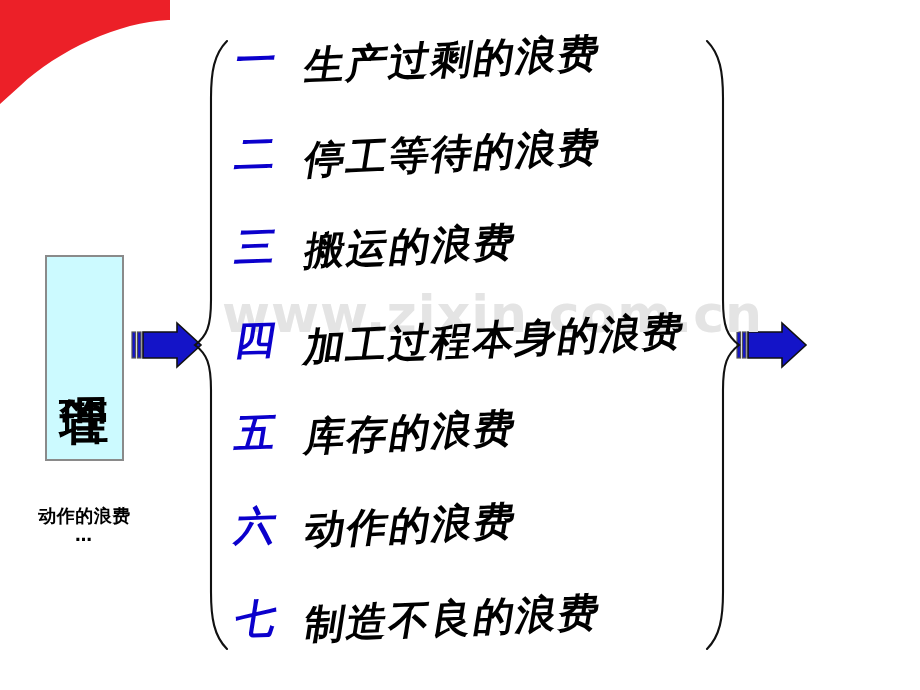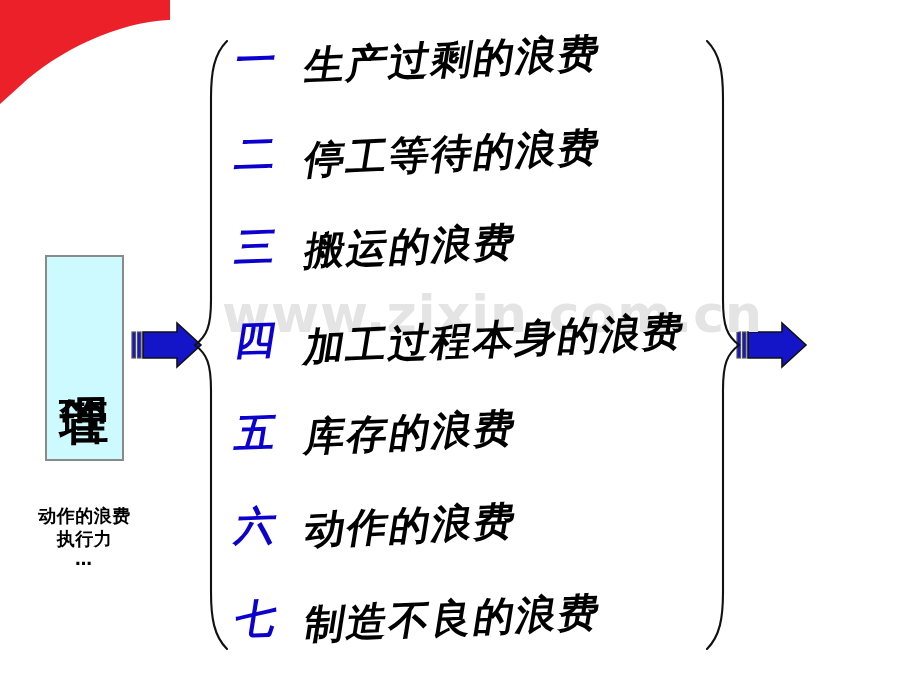--- a/index.html
+++ b/index.html
@@ -172,21 +172,20 @@
       <path d="M0,0 L170,0 L170,20 L168,20 C120,22 58,50 20,86 L0,104 Z" fill="#ec2028"></path>
     </svg>
   </div>
 
   <div id="box-left" class="side-box">
     <div class="vtext">管理</div>
   </div>
 
   <div id="left-caption">
     <div>动作的浪费</div>
-    <div>执行力</div>
     <div class="dots">…</div>
   </div>
 
   <div id="arrow-left" class="arrow">
     <svg width="72" height="50" viewBox="0 0 72 50" xmlns="http://www.w3.org/2000/svg">
       <rect x="1" y="12" width="3.5" height="26" fill="#1414c8" stroke="#555555" stroke-width="1.2"></rect>
       <rect x="6.5" y="12" width="3.5" height="26" fill="#1414c8" stroke="#555555" stroke-width="1.2"></rect>
       <path d="M12,12 L46,12 L46,3 L70,25 L46,47 L46,38 L12,38 Z" fill="#1414c8" stroke="#111111" stroke-width="1.6" stroke-linejoin="miter"></path>
     </svg>
   </div>

